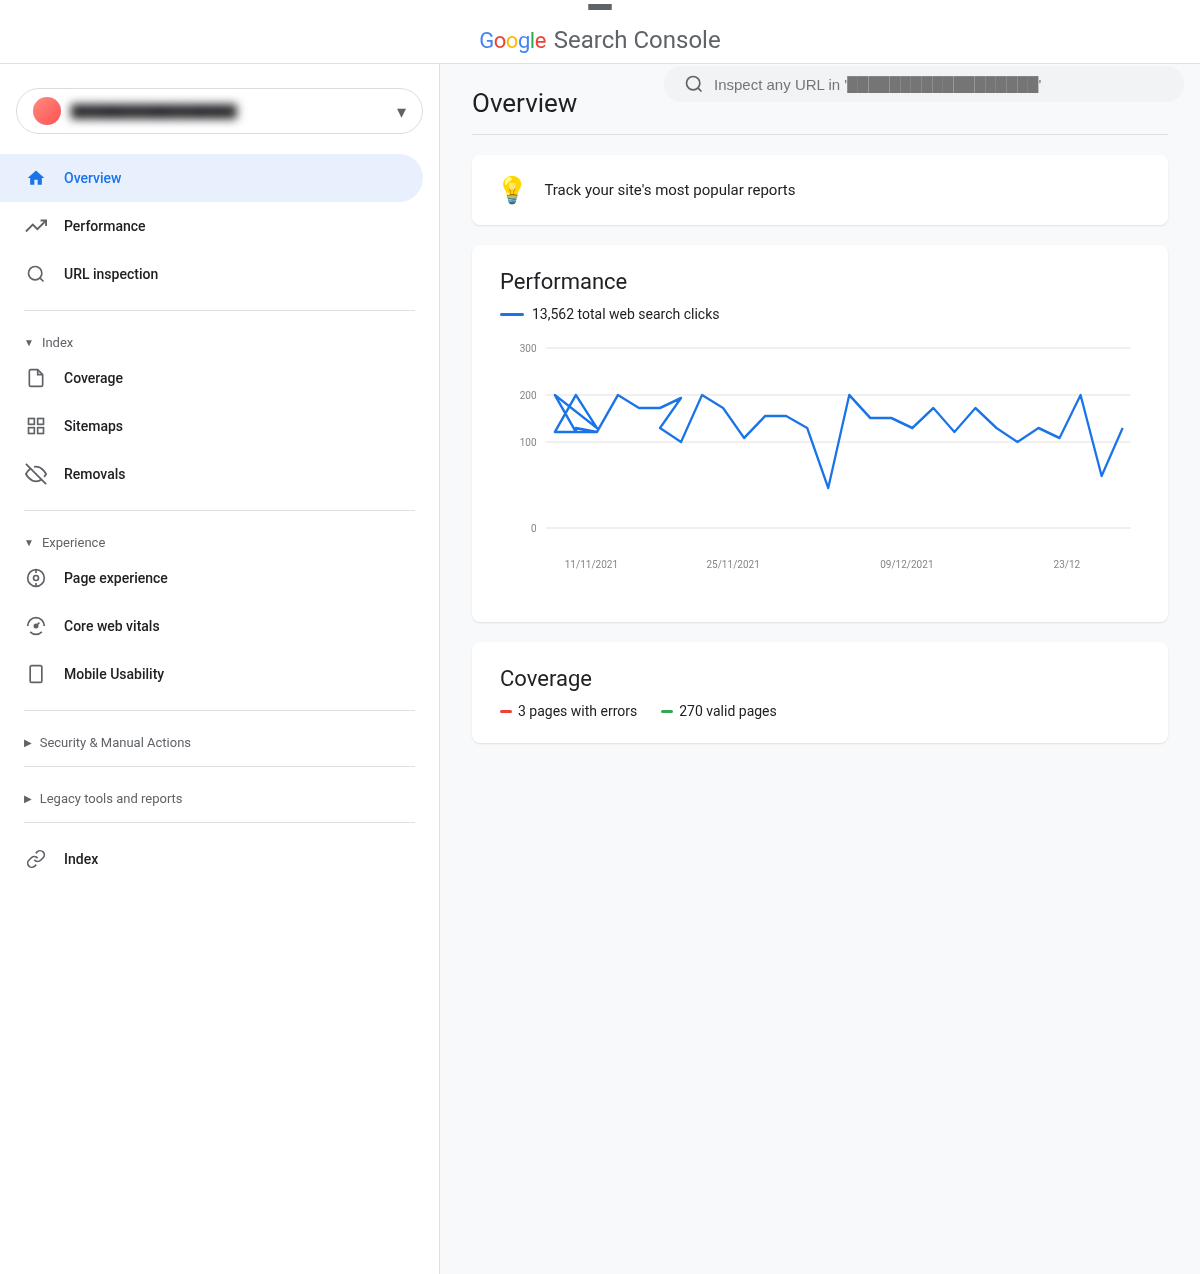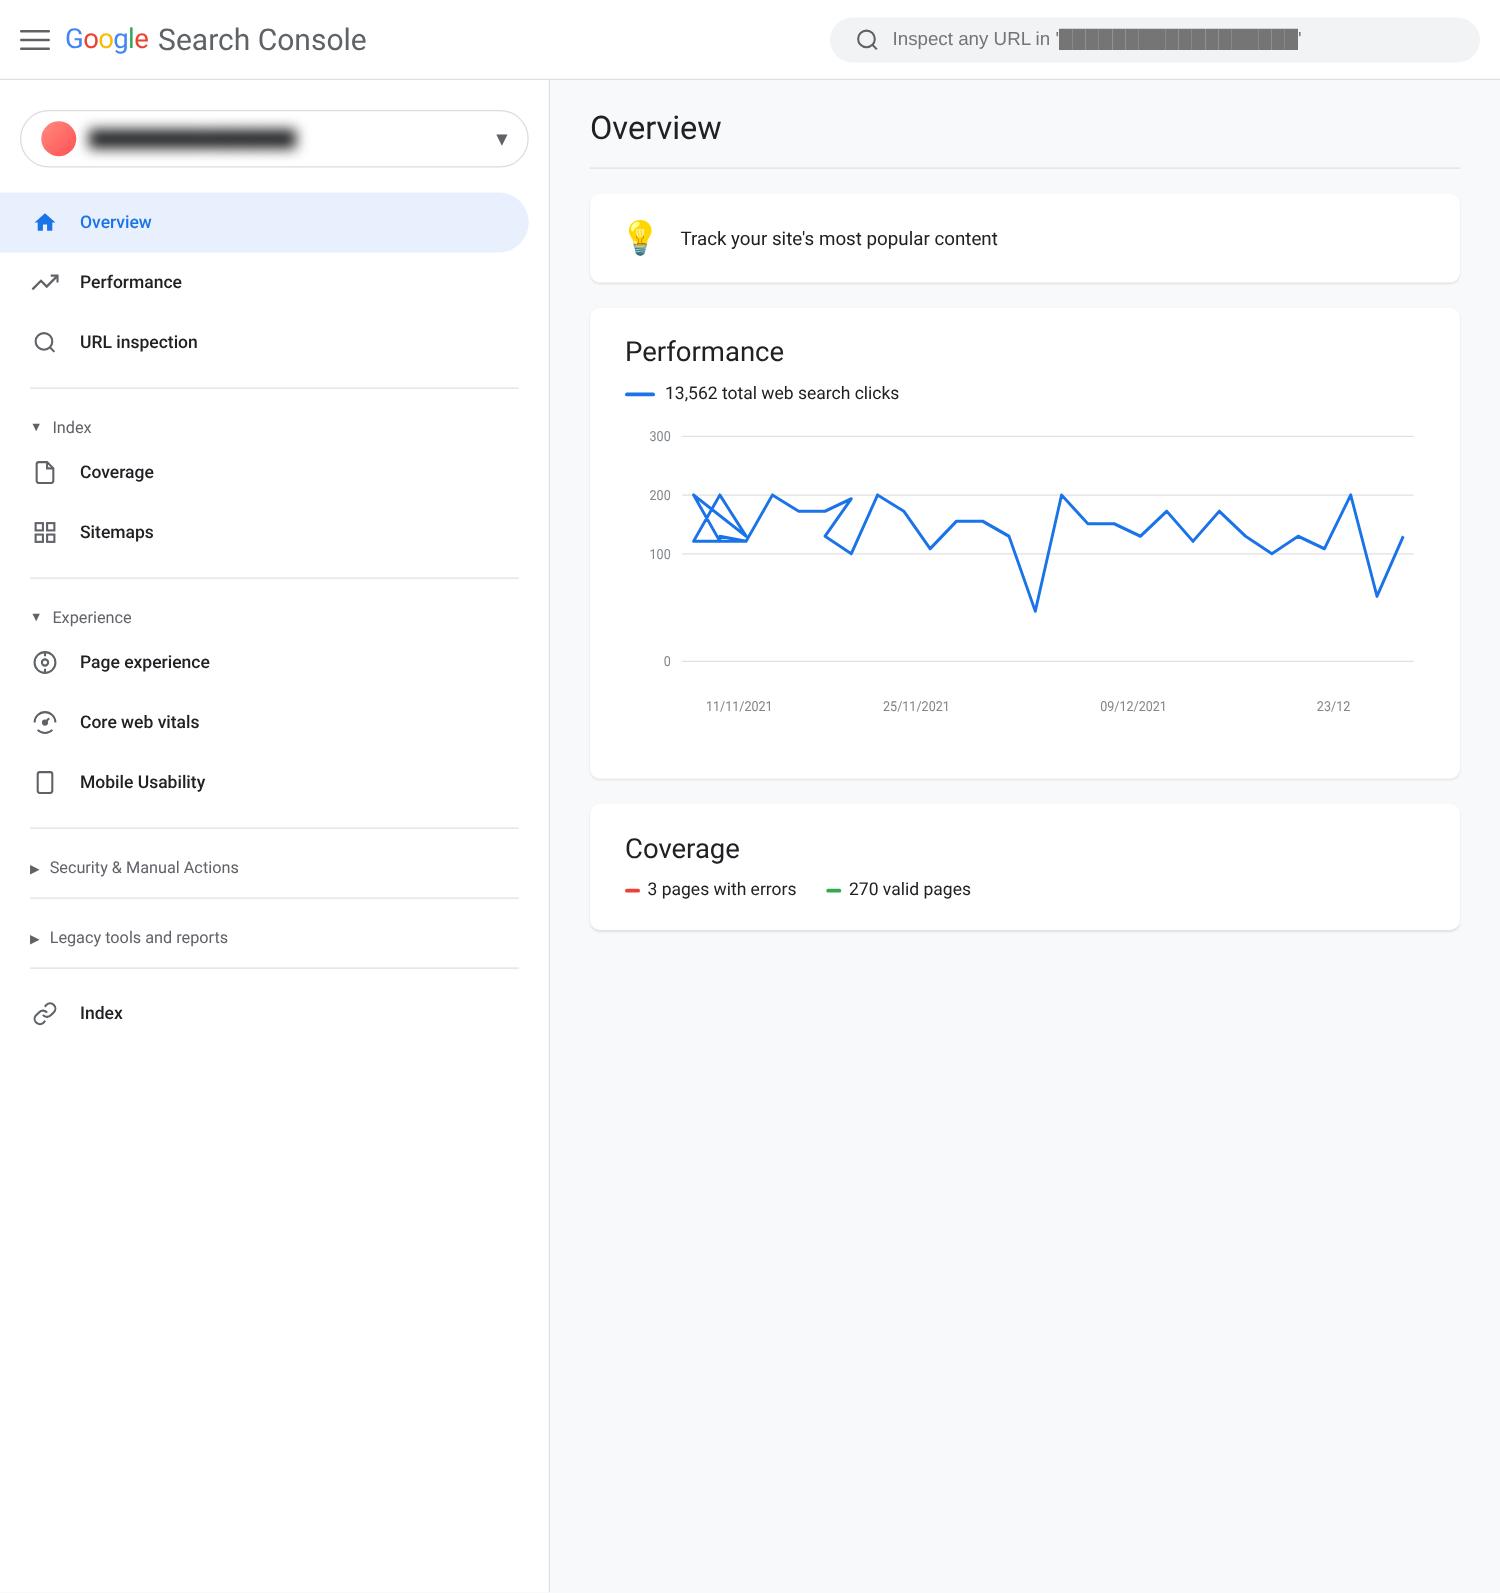--- a/index.html
+++ b/index.html
@@ -22,20 +22,21 @@
       padding: 0 16px;
       height: 64px;
       background: #fff;
       border-bottom: 1px solid #e0e0e0;
       gap: 12px;
       position: fixed;
       top: 0;
       left: 0;
       right: 0;
       z-index: 100;
+      flex-direction: column;
     }
     .hamburger-icon {
       width: 24px; height: 24px;
       display: flex; flex-direction: column; justify-content: space-between;
       padding: 4px 0;
       cursor: pointer;
     }
     .hamburger-icon span {
       display: block; height: 2px; background: #5f6368; border-radius: 1px;
     }
@@ -358,20 +359,30 @@
         <svg width="20" height="20" viewBox="0 0 24 24" fill="none" stroke="#5f6368" stroke-width="2">
           <rect x="3" y="3" width="7" height="7"></rect>
             <rect x="14" y="3" width="7" height="7"></rect>
             <rect x="14" y="14" width="7" height="7"></rect>
             <rect x="3" y="14" width="7" height="7"></rect>
         </svg>
       </div>
       <span class="nav-label">Sitemaps</span>
     </div>
 
+    <div class="nav-item">
+      <div class="nav-icon">
+        <svg width="22" height="22" viewBox="0 0 24 24" fill="none" stroke="#5f6368" stroke-width="2">
+          <path d="M17.94 17.94A10.07 10.07 0 0 1 12 20c-7 0-11-8-11-8a18.45 18.45 0 0 1 5.06-5.94"></path>
+          <path d="M9.9 4.24A9.12 9.12 0 0 1 12 4c7 0 11 8 11 8a18.5 18.5 0 0 1-2.16 3.19"></path>
+          <line x1="1" y1="1" x2="23" y2="23"></line>
+        </svg>
+      </div>
+      <span class="nav-label">Removals</span>
+    </div>
 
     <hr class="divider">
 
     <div class="section-header expanded">
       <span>Experience</span>
     </div>
 
     <div class="nav-item">
       <div class="nav-icon">
         <svg width="20" height="20" viewBox="0 0 24 24" fill="none" stroke="#5f6368" stroke-width="2">
@@ -432,21 +443,21 @@
     </div>
 
   </div>
 
   <div class="main-content">
 
     <h1 class="page-title">Overview</h1>
 
     <div class="tip-card">
       <span class="bulb-icon">💡</span>
-      <span class="tip-text">Track your site's most popular content</span>
+      <span class="tip-text">Track your site's most popular reports</span>
     </div>
 
     <div class="perf-card">
       <h2 class="card-title">Performance</h2>
       <div class="legend-item">
         <div class="legend-line"></div>
         <span>13,562 total web search clicks</span>
       </div>
 
       <div class="chart-container">

